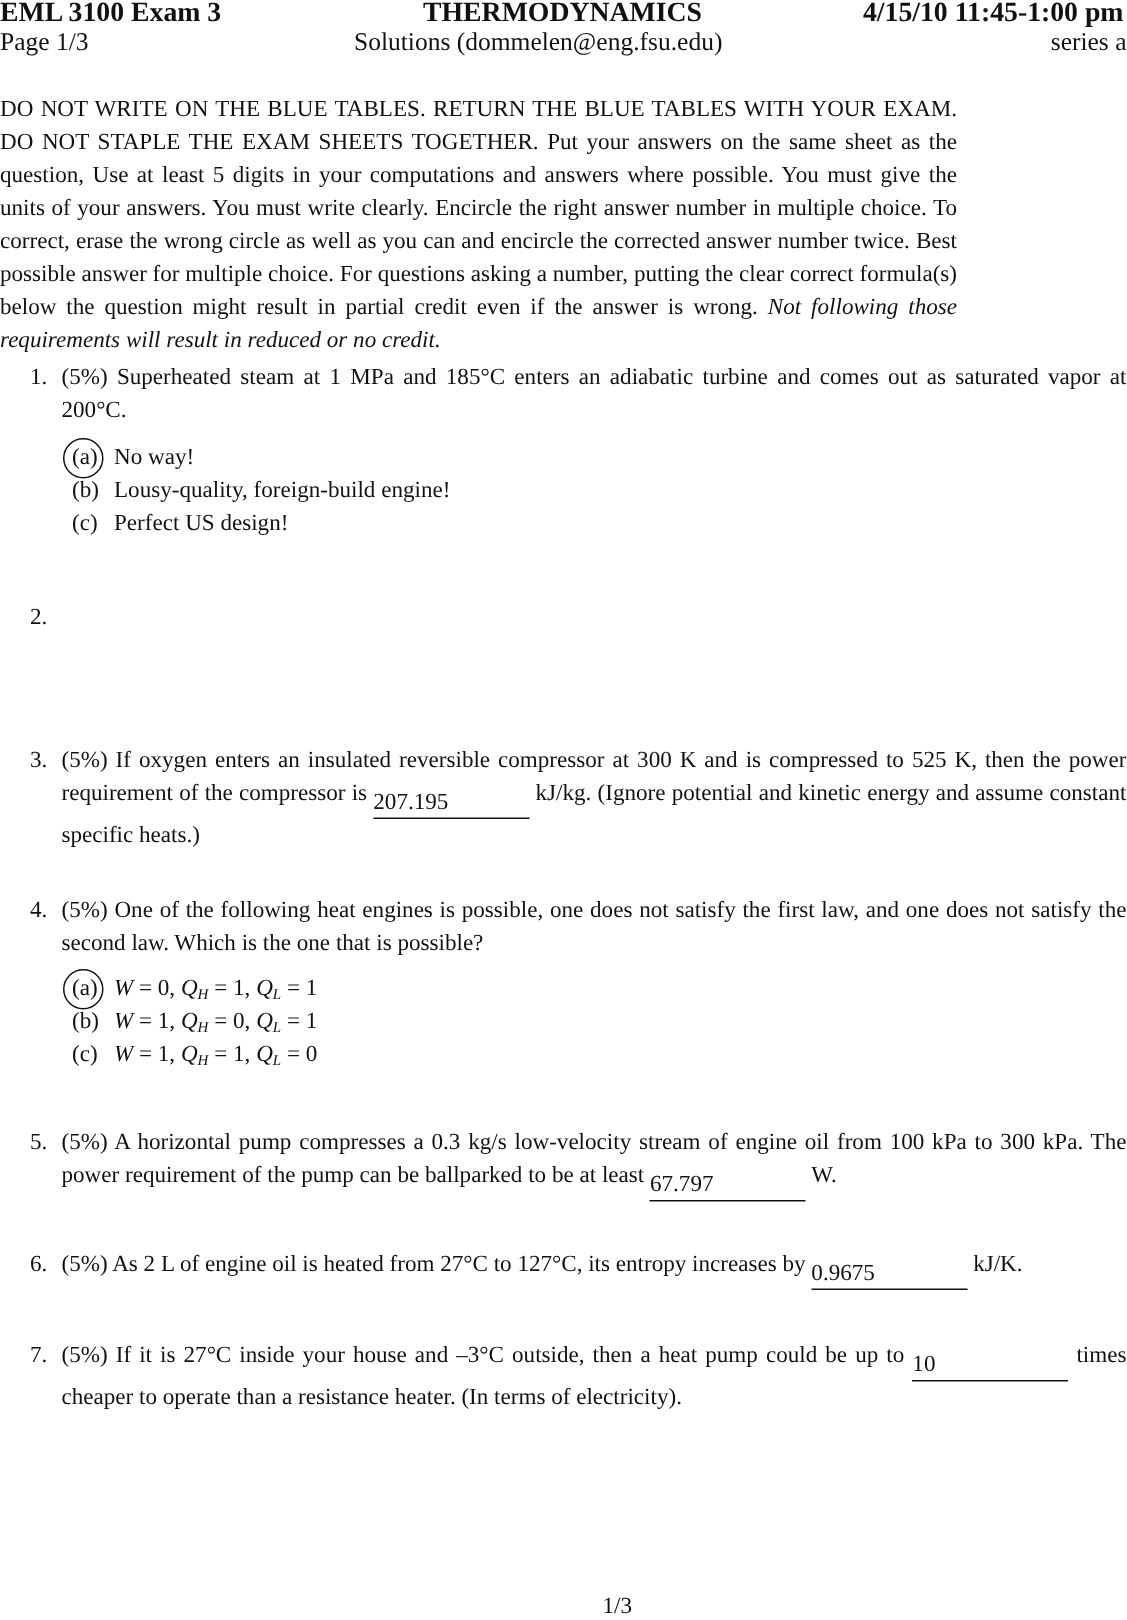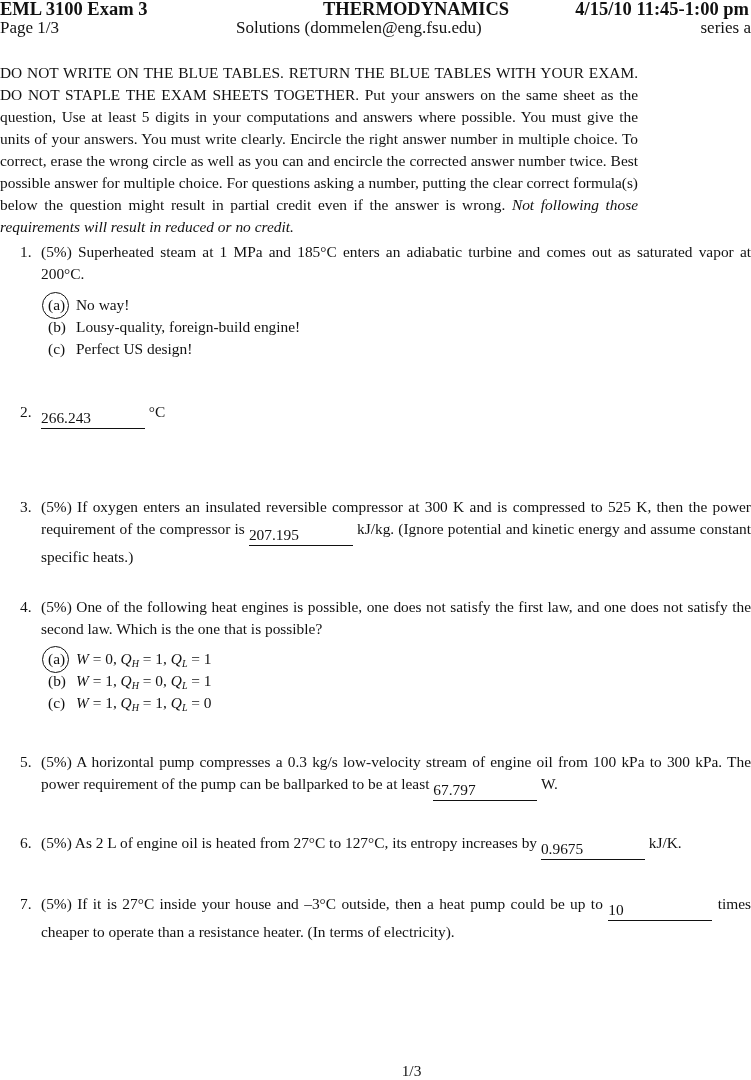--- a/index.html
+++ b/index.html
@@ -7,21 +7,21 @@
     width: 751px; height: 1080px; position: relative; overflow: hidden;
     font-family: "Liberation Serif", "DejaVu Serif", serif;
     color: #111111; font-size: 15.4px; line-height: 1.0;
   }
   .hdr { position: absolute; left: 0; width: 751px; white-space: nowrap; }
   .hdr1 { top: 0px; font-weight: bold; font-size: 18.5px; }
   .hdr2 { top: 19px; font-size: 17px; }
   .hdr .l { position: absolute; left: 0; }
   .hdr .c { position: absolute; left: 0; width: 751px; text-align: center; }
   .hdr .r { position: absolute; right: 0; }
-  .hdr1 .c { left: 282px; width: auto; text-align: center; margin-left: 41px; }
+  .hdr1 .c { left: 282px; width: auto; text-align: center; }
   .hdr1 .r { right: 2px; }
   .hdr2 .c { left: 236px; width: auto; text-align: right; }
 
   .intro {
     position: absolute; left: 0; top: 62px; width: 638px;
     text-align: justify; line-height: 22px; font-size: 15.4px;
   }
   .intro em { font-style: italic; }
 
   .q { position: absolute; left: 0; width: 751px; line-height: 22px; }
@@ -81,24 +81,20 @@
     <span class="txt">Lousy-quality, foreign-build engine!</span>
   </div>
   <div class="opt">
     <span class="lbl">(c)</span>
     <span class="txt">Perfect US design!</span>
   </div>
 </div>
 
 <div class="q" style="top:401px;">
   <span class="num">2.</span>
-  <div class="body" style="text-align:left;">
-    <span class="blank" style="width:104px;">266.243</span>
-    <span>°C</span>
-  </div>
 </div>
 
 <div class="q" style="top:496px;">
   <span class="num">3.</span>
   <div class="body">
     <span>(5%) If oxygen enters an insulated reversible compressor at 300 K and is compressed to 525 K, then the power requirement of the compressor is</span>
     <span class="blank" style="width:104px;">207.195</span>
     <span>kJ/kg. (Ignore potential and kinetic energy and assume constant specific heats.)</span>
   </div>
 </div>

